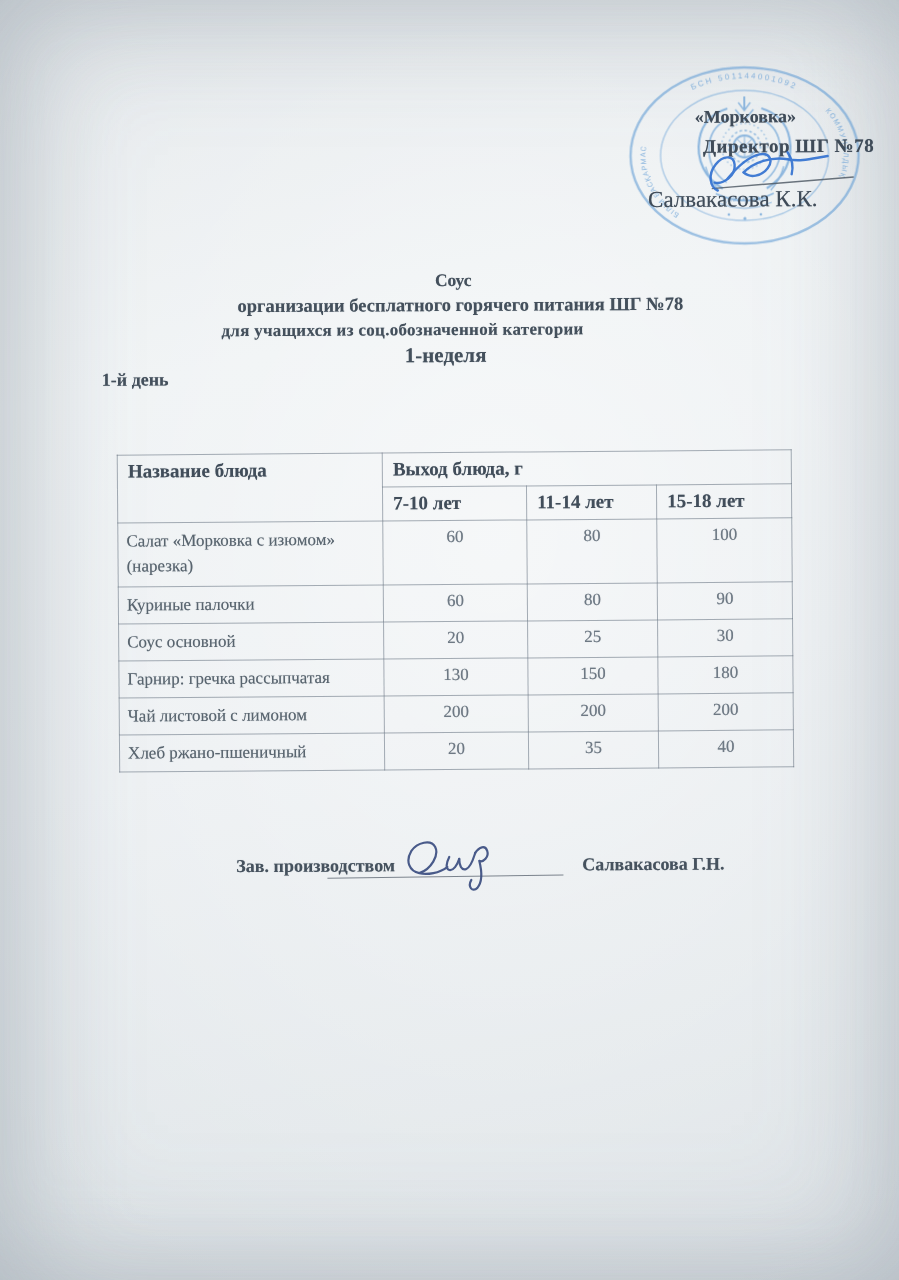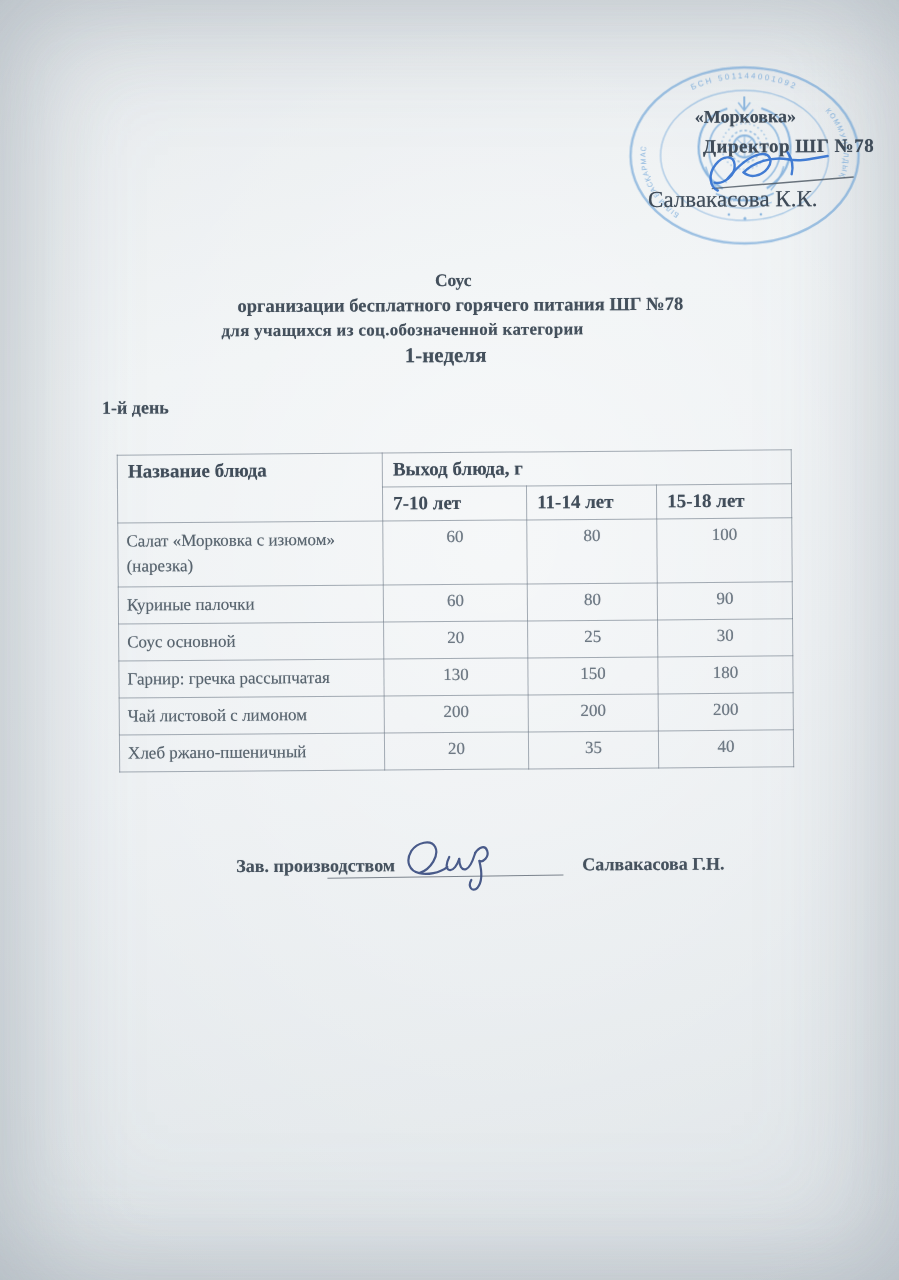--- a/index.html
+++ b/index.html
@@ -60,21 +60,21 @@
 
   
   .title-line1{position:absolute;left:455px;top:270px;transform:translateX(-50%);
     font-size:17.5px;font-weight:bold;white-space:nowrap;}
   .title-line2{position:absolute;left:462px;top:295px;transform:translateX(-50%);
     font-size:18.5px;font-weight:bold;white-space:nowrap;}
   .title-line3{position:absolute;left:404px;top:320px;transform:translateX(-50%);
     font-size:17px;font-weight:bold;white-space:nowrap;letter-spacing:.3px;}
   .title-week{position:absolute;left:447px;top:343px;transform:translateX(-50%);
     font-size:21px;font-weight:bold;white-space:nowrap;}
-  .day-label{position:absolute;left:103px;top:396px;
+  .day-label{position:absolute;left:103px;top:368px;
     font-size:18px;font-weight:bold;}
 
   
   table.menu{
     position:absolute;left:118px;top:452px;width:674px;
     border-collapse:collapse;table-layout:fixed;
     transform:rotate(-0.15deg);
   }
   table.menu th,table.menu td{
     border:1px solid rgba(96,109,123,.55);

